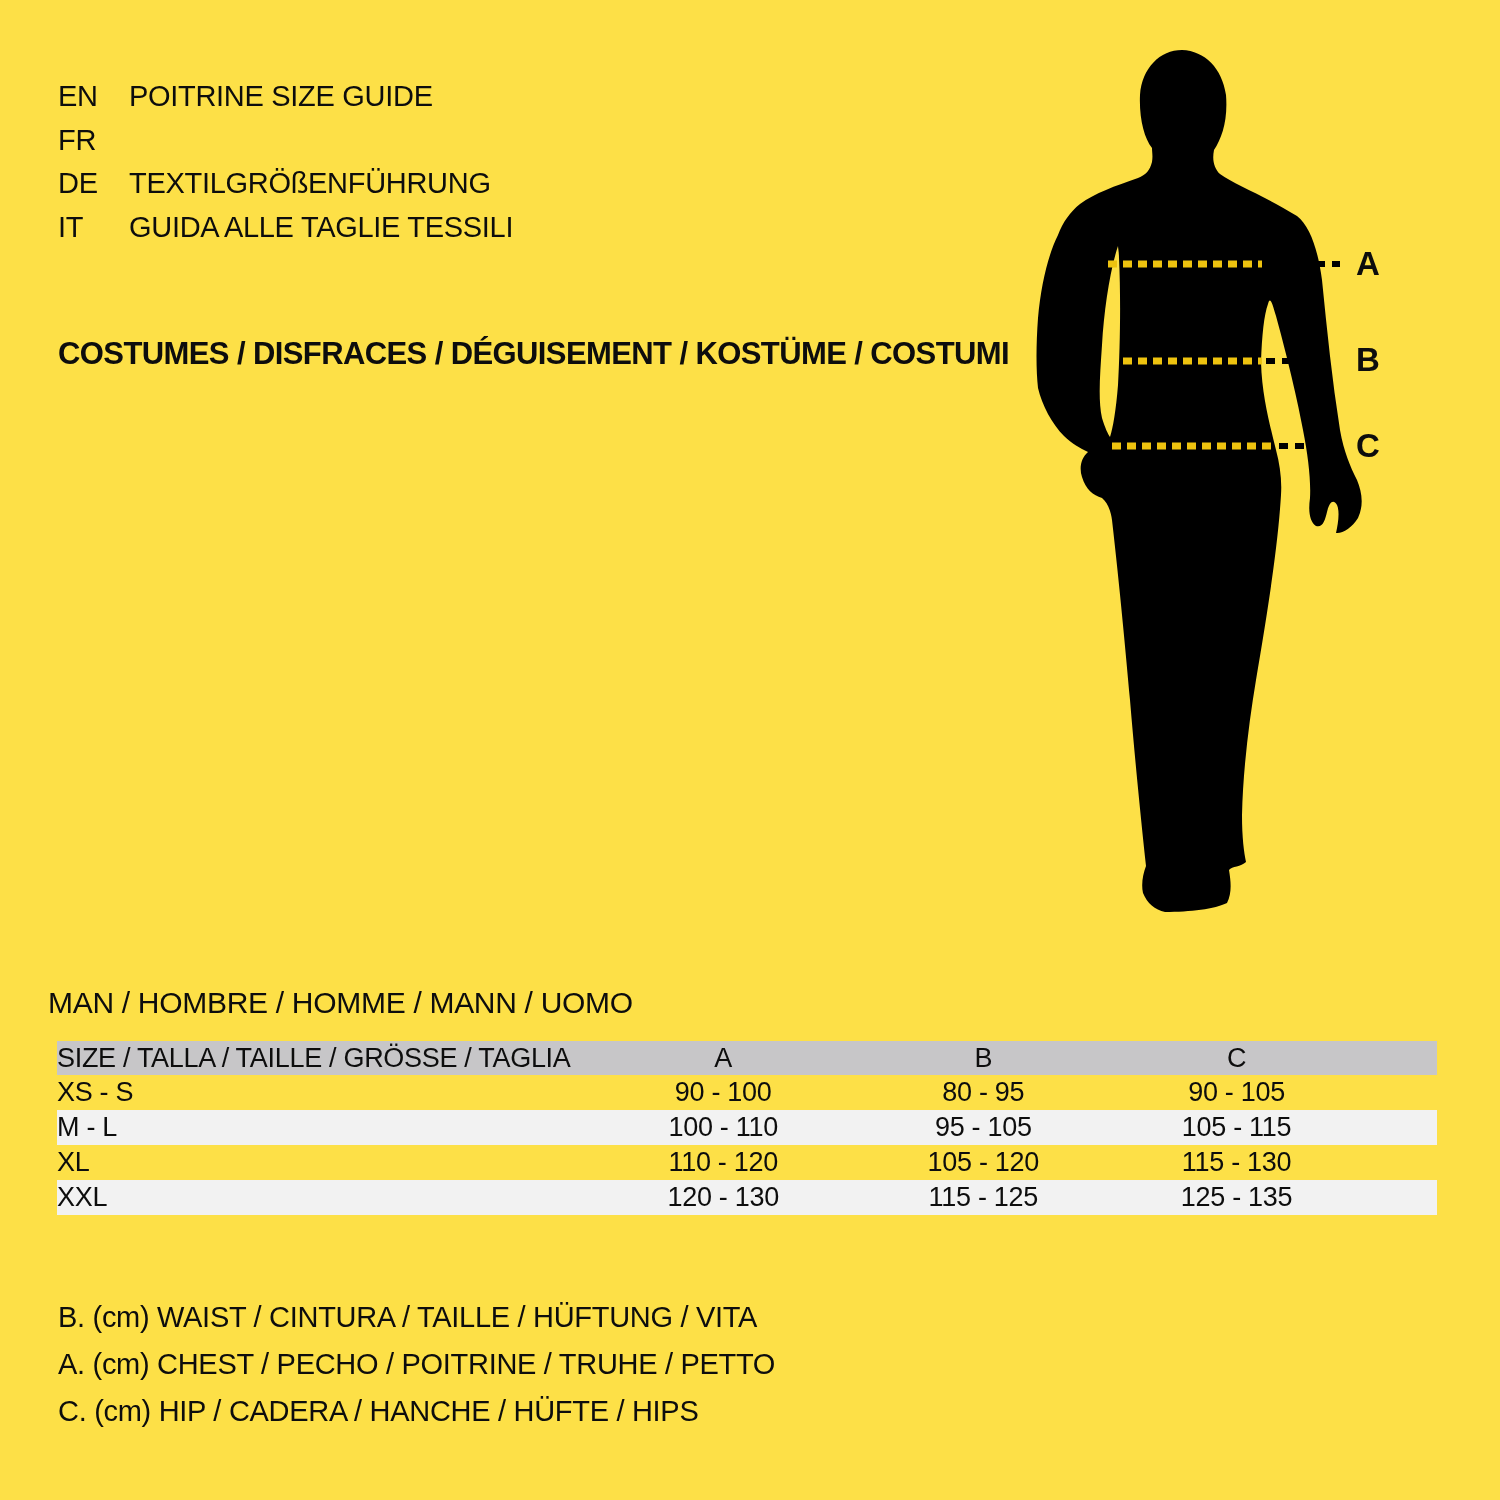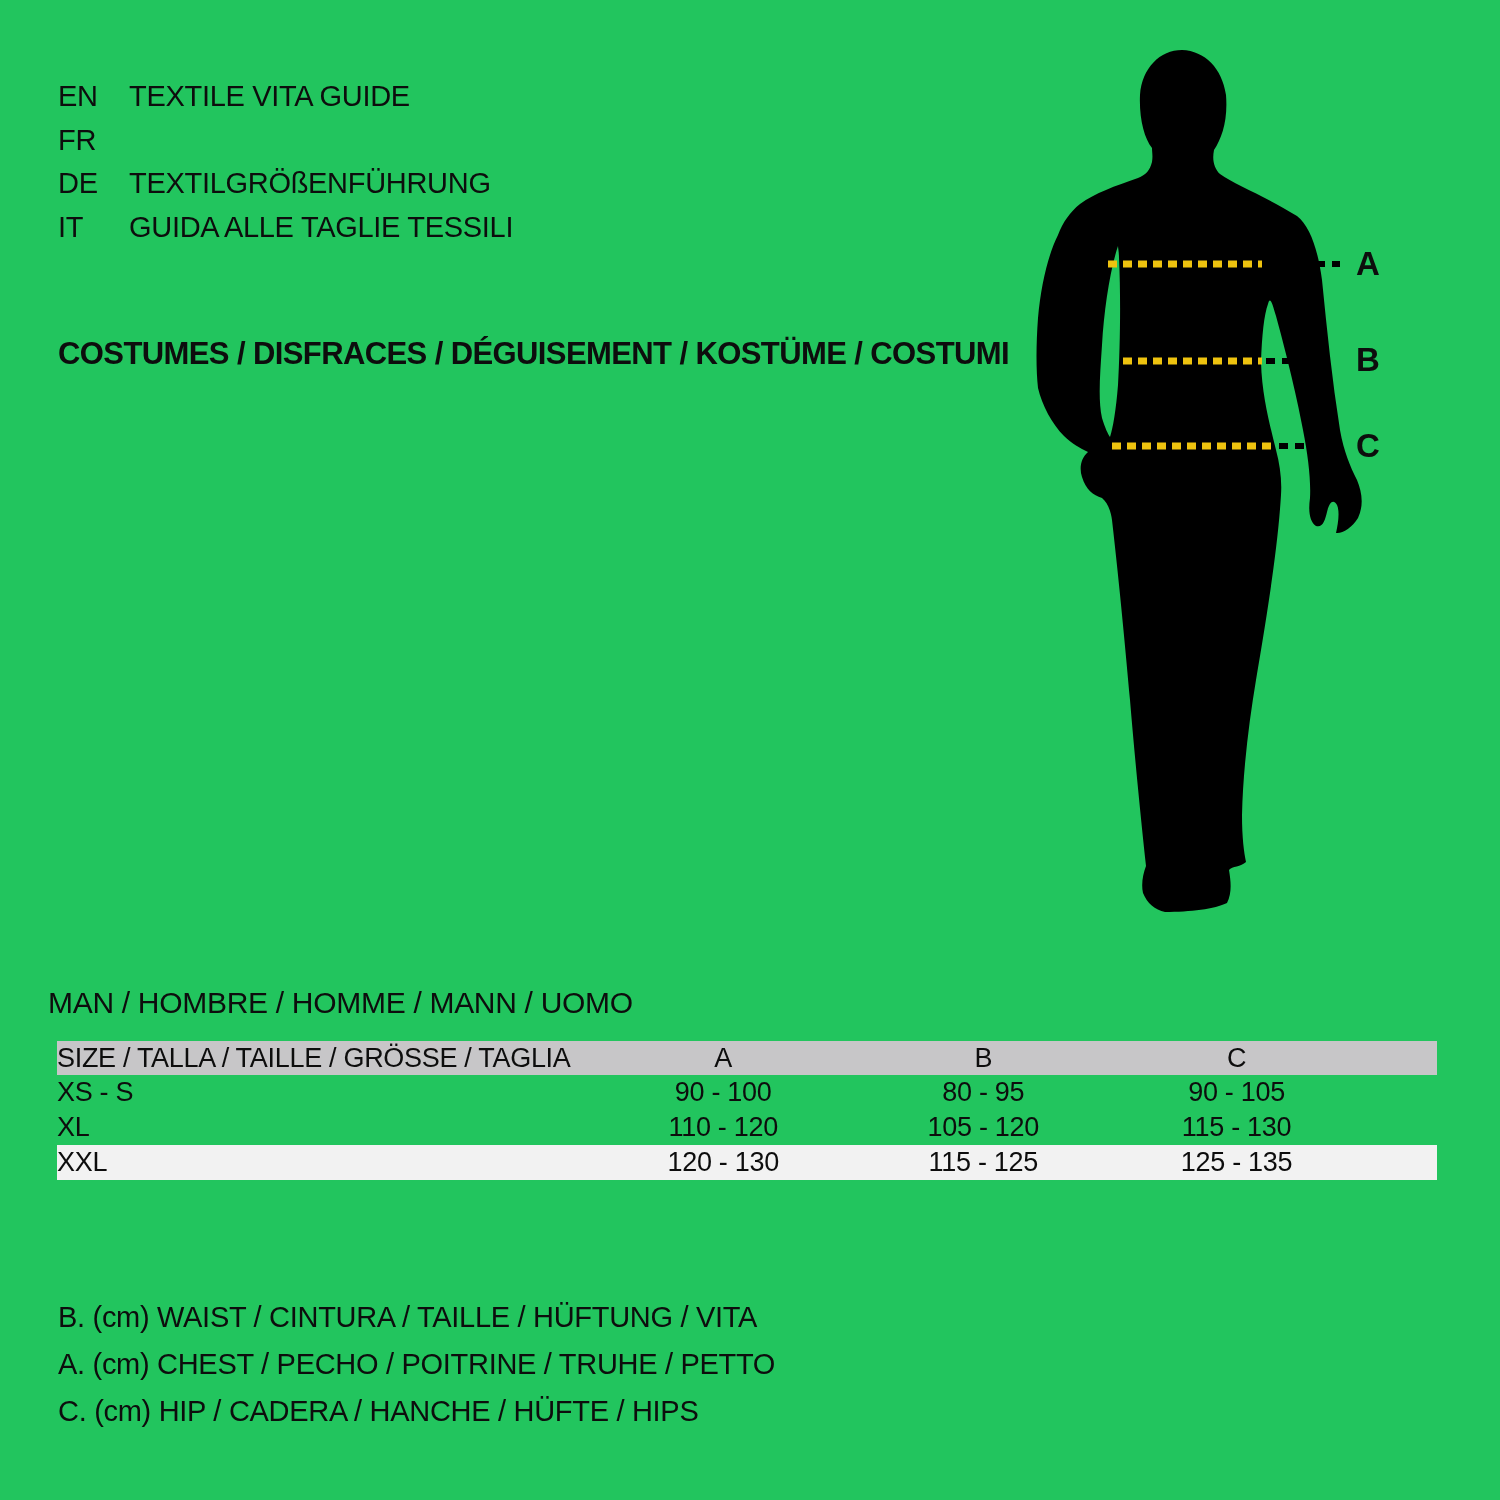--- a/index.html
+++ b/index.html
@@ -3,21 +3,21 @@
 <meta charset="utf-8">
 <style>
   :root{
     --table_header_bg:#c7c6c8;
     --table_alt_row_bg:#f2f2f2;
     --dash_yellow:#eec30f;
     --ink:#0d0d0d;
   }
   html,body{margin:0;padding:0;background:#ffffff;}
   .canvas{
-    position:relative;width:1500px;height:1500px;background:#22c55e;overflow:hidden;
+    position:relative;width:1500px;height:1500px;background:#fde047;overflow:hidden;
     font-family:"Liberation Sans","DejaVu Sans",sans-serif;color:var(--ink);
     letter-spacing:-0.3px;
   }
   
   .lang-block{position:absolute;left:58px;top:75px;font-size:29px;font-weight:500;}
   .lang-row{display:flex;height:43.5px;align-items:center;}
   .lang-code{width:71px;flex:0 0 71px;}
   
   .costumes{position:absolute;left:58px;top:336px;font-size:31px;font-weight:bold;letter-spacing:-0.6px;white-space:nowrap;margin:0;}
   
@@ -42,21 +42,21 @@
   .legend div{height:47px;display:flex;align-items:center;white-space:nowrap;}
 </style>
 </head>
 <body>
 
 <div class="canvas">
 
   <section class="lang-block">
     <div class="lang-row">
       <span class="lang-code">EN</span>
-      <span class="lang-label">TEXTILE VITA GUIDE</span>
+      <span class="lang-label">POITRINE SIZE GUIDE</span>
     </div>
     <div class="lang-row">
       <span class="lang-code">FR</span>
     </div>
     <div class="lang-row">
       <span class="lang-code">DE</span>
       <span class="lang-label">TEXTILGRÖßENFÜHRUNG</span>
     </div>
     <div class="lang-row">
       <span class="lang-code">IT</span>
@@ -152,20 +152,27 @@
       </tr>
     </thead>
     <tbody>
       <tr>
         <td class="size-col">XS - S</td>
         <td class="num">90 - 100</td>
         <td class="num">80 - 95</td>
         <td class="num">90 - 105</td>
         <td></td>
       </tr>
+      <tr class="alt">
+        <td class="size-col">M - L</td>
+        <td class="num">100 - 110</td>
+        <td class="num">95 - 105</td>
+        <td class="num">105 - 115</td>
+        <td></td>
+      </tr>
       <tr>
         <td class="size-col">XL</td>
         <td class="num">110 - 120</td>
         <td class="num">105 - 120</td>
         <td class="num">115 - 130</td>
         <td></td>
       </tr>
       <tr class="alt">
         <td class="size-col">XXL</td>
         <td class="num">120 - 130</td>

